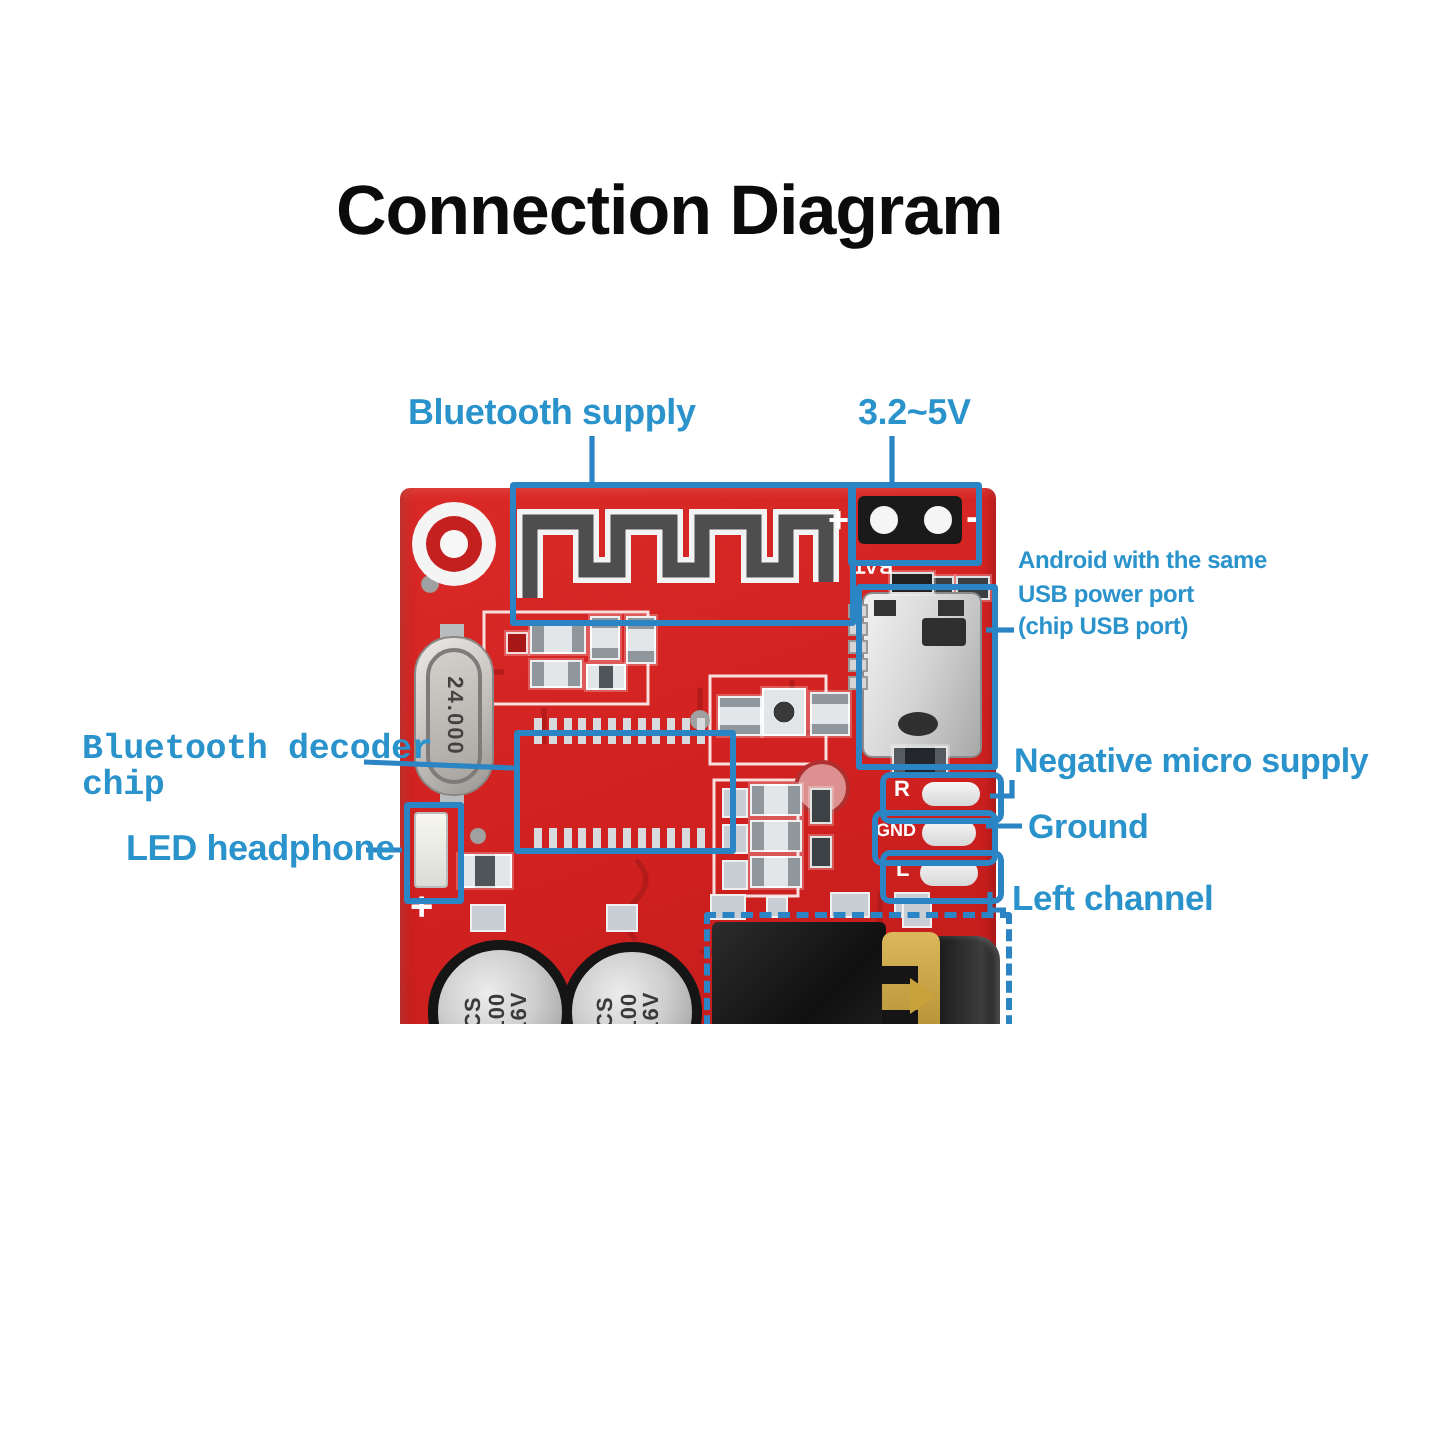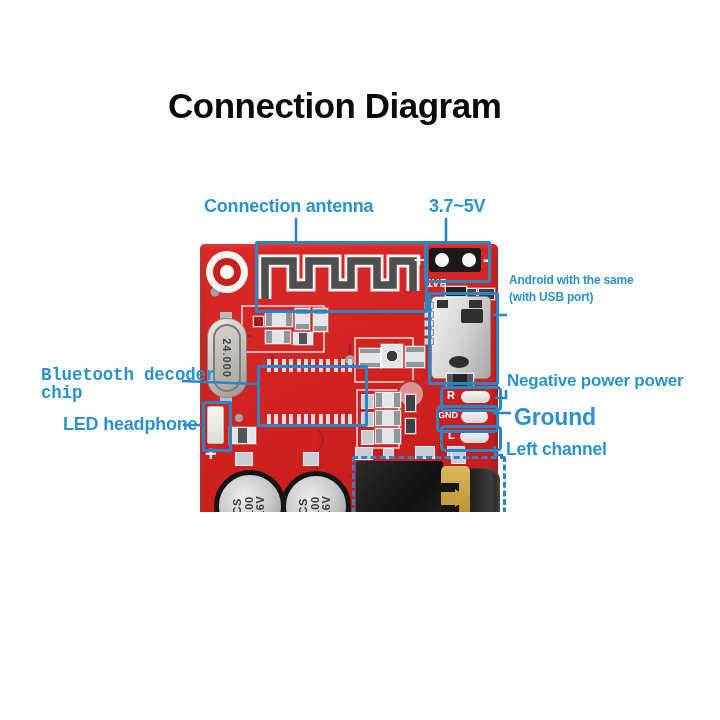--- a/index.html
+++ b/index.html
@@ -179,28 +179,29 @@
       <path d="M476,315 H490"></path>
       <path d="M478,398 H489 V390"></path>
       <path d="M476,413 H494"></path>
       <path d="M478,446 V455 H486"></path>
       <path d="M165,381 L240,384"></path>
       <path d="M166,425 H184"></path>
       <path d="M407,541 V556"></path>
     </g>
   </svg>
 
-  <div class="lbl" style="left:187px;top:196px;font-size:18px;">Connection antenna</div>
-  <div class="lbl" style="left:412px;top:196px;font-size:18px;">3.7~5V</div>
+  <div class="lbl" style="left:187px;top:196px;font-size:18px;">Bluetooth supply</div>
+  <div class="lbl" style="left:412px;top:196px;font-size:18px;">3.2~5V</div>
   <div class="lbl" style="left:492px;top:272px;font-size:12px;line-height:16.5px;">
     <div>Android with the same</div>
-    <div>(with USB port)</div>
+    <div>USB power port</div>
+    <div>(chip USB port)</div>
   </div>
   <div class="lbl" style="left:24px;top:366px;font-size:17.5px;line-height:18px;font-family:Liberation Mono, monospace;">
     <div>Bluetooth decoder</div>
     <div>chip</div>
   </div>
   <div class="lbl" style="left:46px;top:414px;font-size:18px;">LED headphone</div>
-  <div class="lbl" style="left:490px;top:371px;font-size:17px;">Negative power power</div>
-  <div class="lbl" style="left:497px;top:404px;font-size:23px;text-align:center;">Ground</div>
+  <div class="lbl" style="left:490px;top:371px;font-size:17px;">Negative micro supply</div>
+  <div class="lbl" style="left:497px;top:404px;font-size:17px;text-align:center;">Ground</div>
   <div class="lbl" style="left:489px;top:439px;font-size:17.5px;">Left channel</div>
 
 </div>
 
 </body></html>

